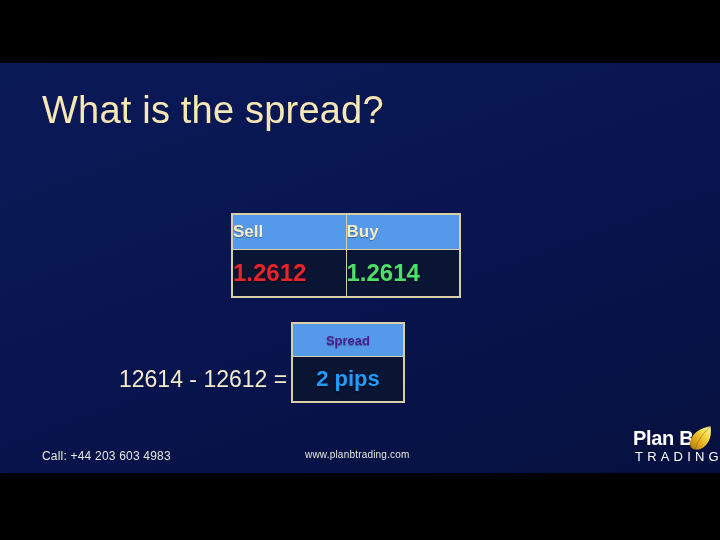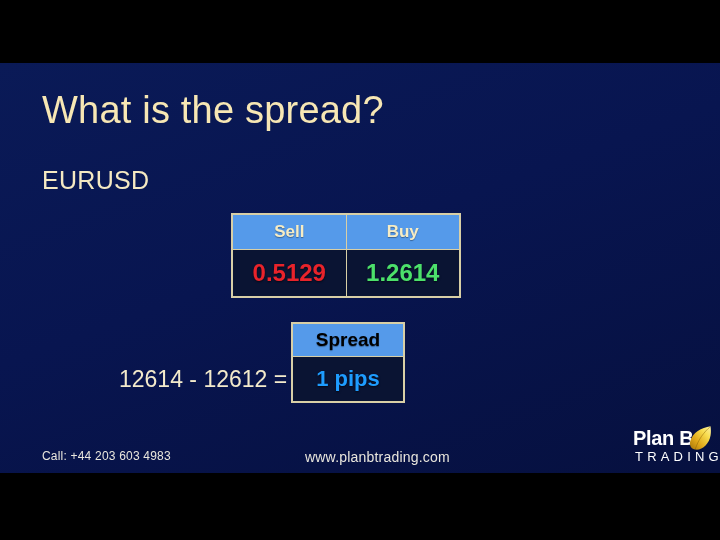--- a/index.html
+++ b/index.html
@@ -70,21 +70,20 @@
     position: absolute;
     left: 231px;
     top: 150px;
     width: 230px;
     border-collapse: collapse;
     border: 2px solid #d8cfa6;
     table-layout: fixed;
   }
   .quote-table td {
     border: 1px solid #d8cfa6;
-    text-align: center;
     padding: 0;
     height: 34px;
     vertical-align: middle;
   }
   .quote-table td.hdr {
     background: #559aea;
     color: #f6ecc4;
     font-size: 17px;
     font-weight: bold;
     text-shadow: 0 1px 1px rgba(0,0,0,0.35);
@@ -109,22 +108,22 @@
     table-layout: fixed;
   }
   .spread-table td {
     border: 1px solid #d8cfa6;
     text-align: center;
     padding: 0;
     vertical-align: middle;
   }
   .spread-table td.hdr {
     background: #559aea;
-    color: #000000;
-    font-size: 19px;
+    color: #4c1d95;
+    font-size: 13px;
     font-weight: bold;
     height: 32px;
     text-shadow: 0 1px 1px rgba(0,0,0,0.35);
   }
   .spread-table td.val {
     background: #0a1433;
     color: #1e9cff;
     font-size: 22px;
     font-weight: bold;
     height: 44px;
@@ -147,21 +146,21 @@
     top: 386px;
     font-size: 12px;
     color: #e9e6dd;
     letter-spacing: 0.2px;
     white-space: nowrap;
   }
   .footer-web {
     position: absolute;
     left: 305px;
     top: 386px;
-    font-size: 14px;
+    font-size: 10px;
     color: #e9e6dd;
     letter-spacing: 0.2px;
     white-space: nowrap;
   }
 
   
   .logo {
     position: absolute;
     left: 600px;
     top: 362px;
@@ -201,44 +200,43 @@
 <body>
 
 <div class="video-frame">
 
   <div class="letterbox letterbox-top"></div>
 
   <div class="slide">
 
     <div class="slide-title">What is the spread?</div>
 
-    <div class="pair-label">EURUSD</div>
 
     <table class="quote-table">
       <tbody>
           <tr>
         <td class="hdr">Sell</td>
         <td class="hdr">Buy</td>
       </tr>
       <tr>
-        <td class="val val-sell">0.5129</td>
+        <td class="val val-sell">1.2612</td>
         <td class="val val-buy">1.2614</td>
       </tr>
     </tbody>
       </table>
 
     <div class="equation">12614 - 12612 =</div>
 
     <table class="spread-table">
       <tbody>
           <tr>
         <td class="hdr">Spread</td>
       </tr>
       <tr>
-        <td class="val">1 pips</td>
+        <td class="val">2 pips</td>
       </tr>
     </tbody>
       </table>
 
     <div class="footer-phone">Call: +44 203 603 4983</div>
 
     <div class="footer-web">www.planbtrading.com</div>
 
     <div class="logo">
       <div class="logo-plan-b">Plan B</div>

